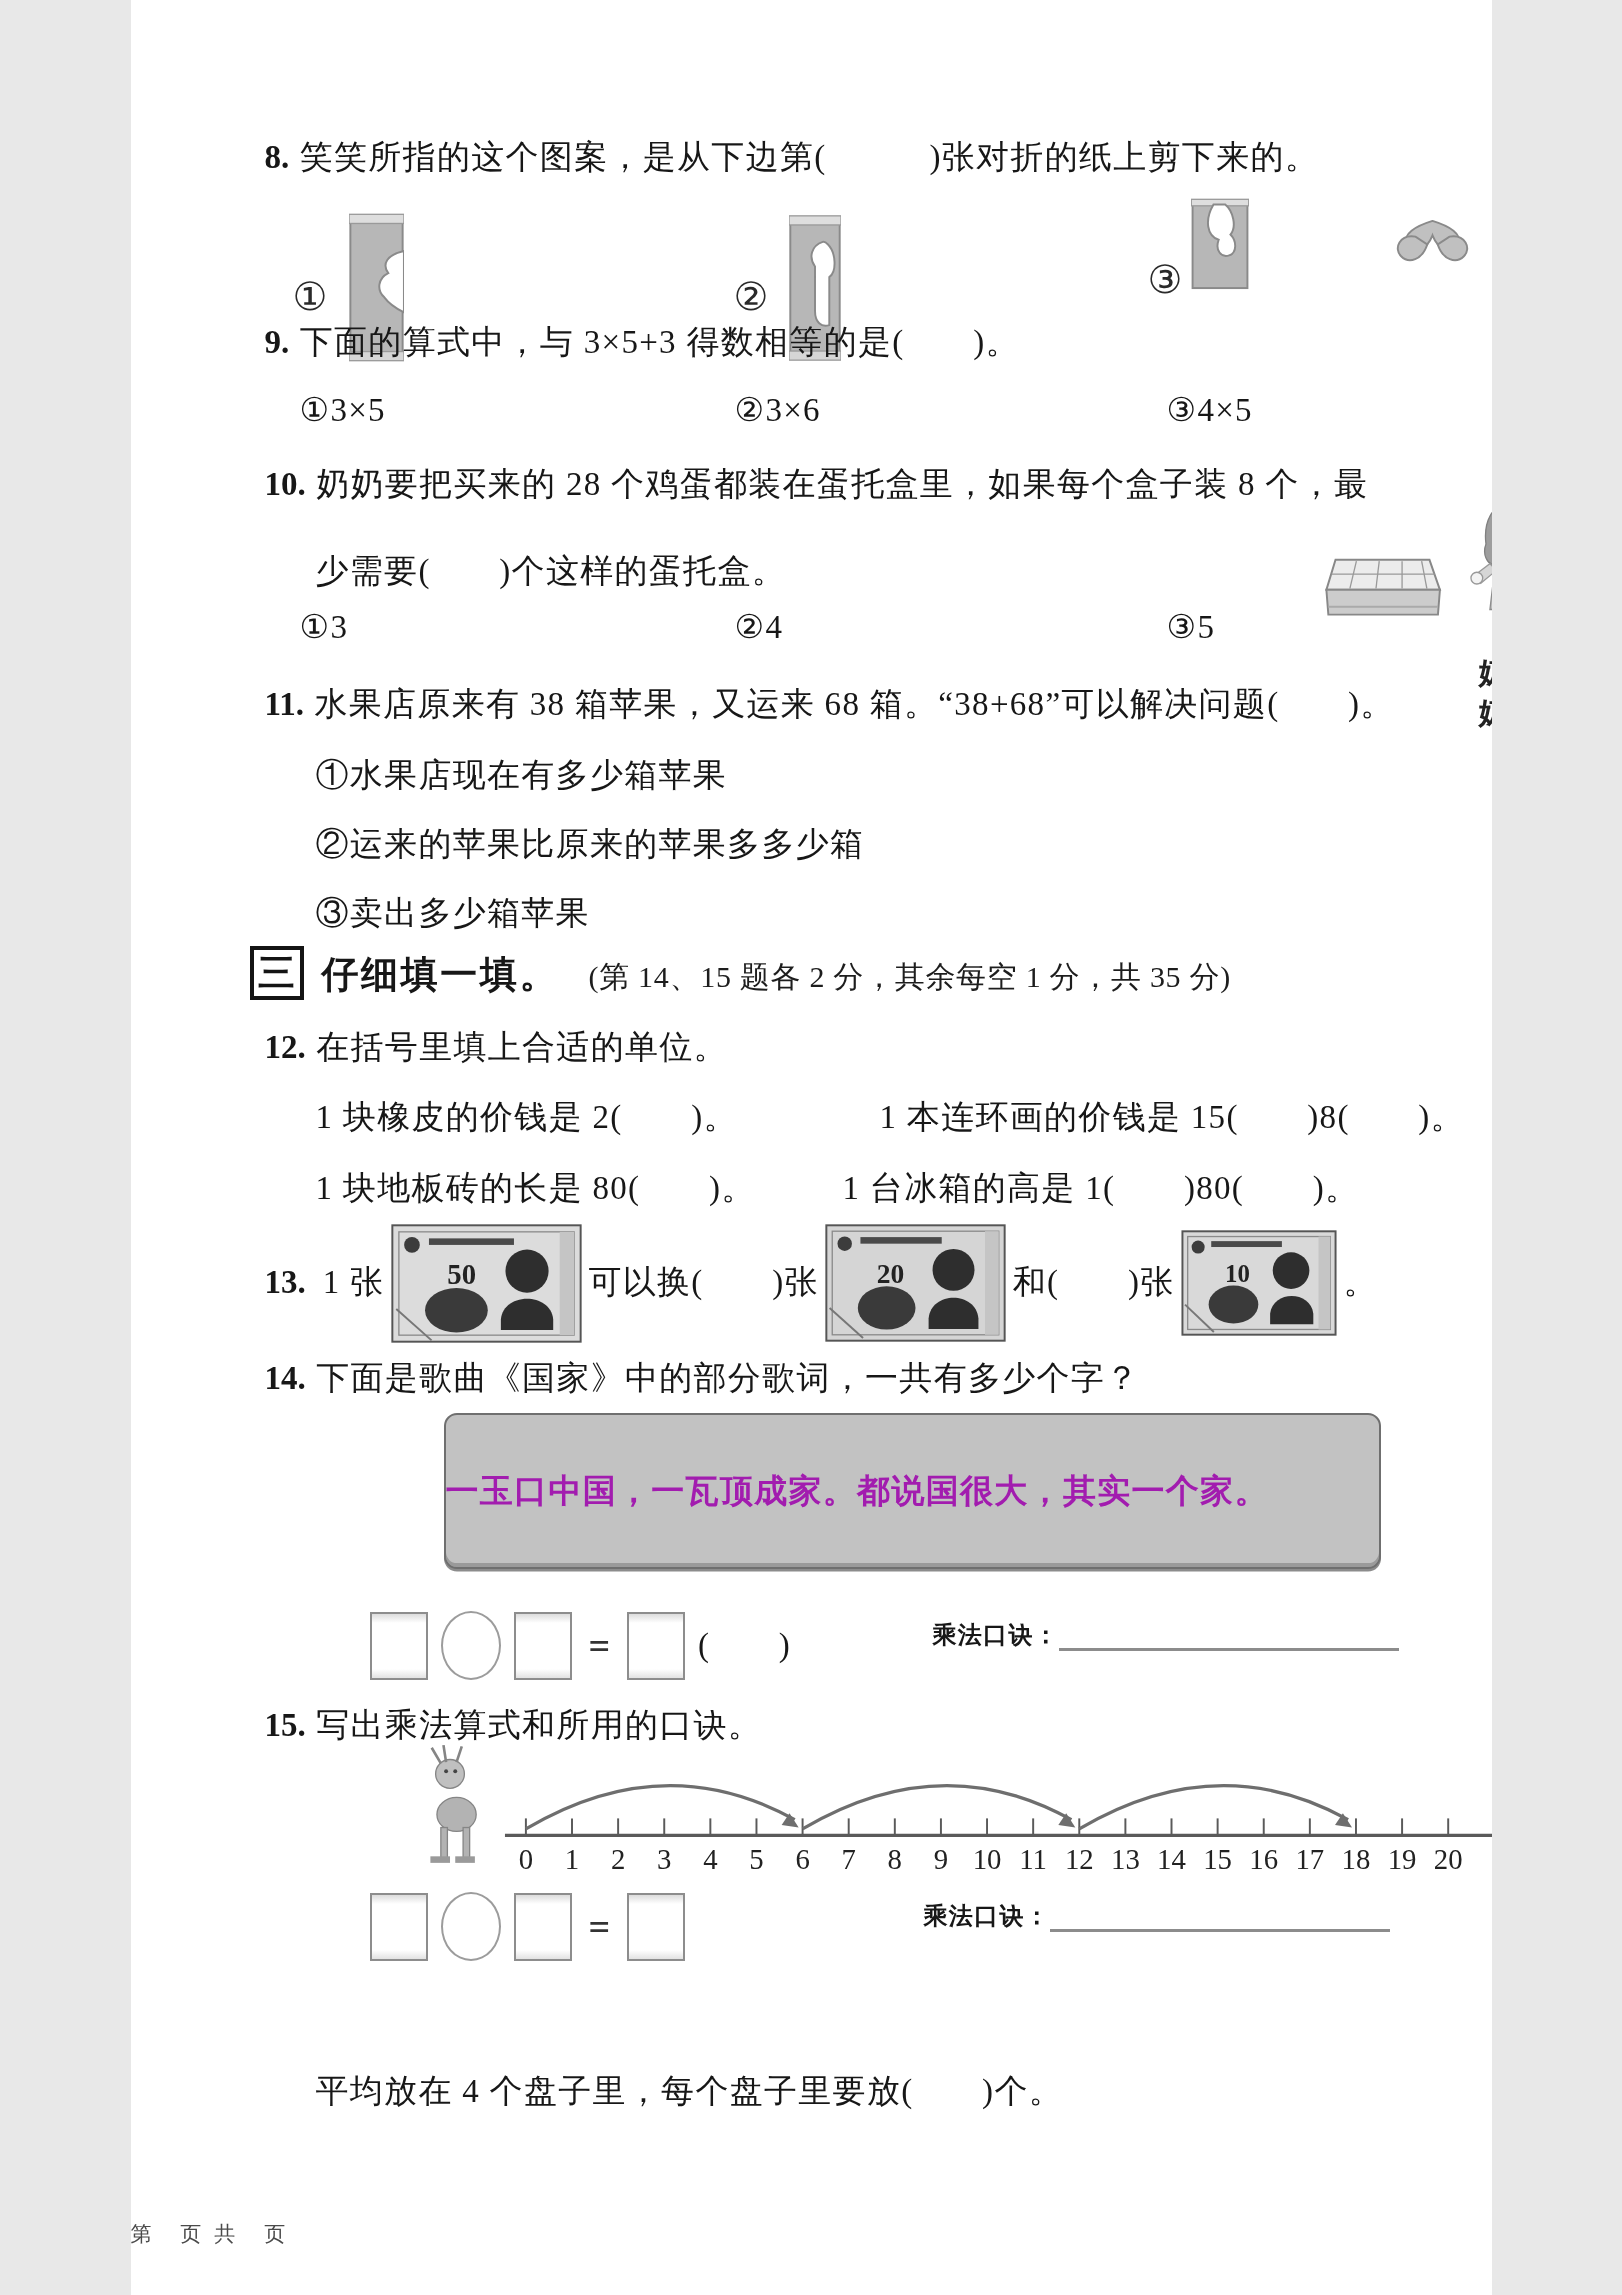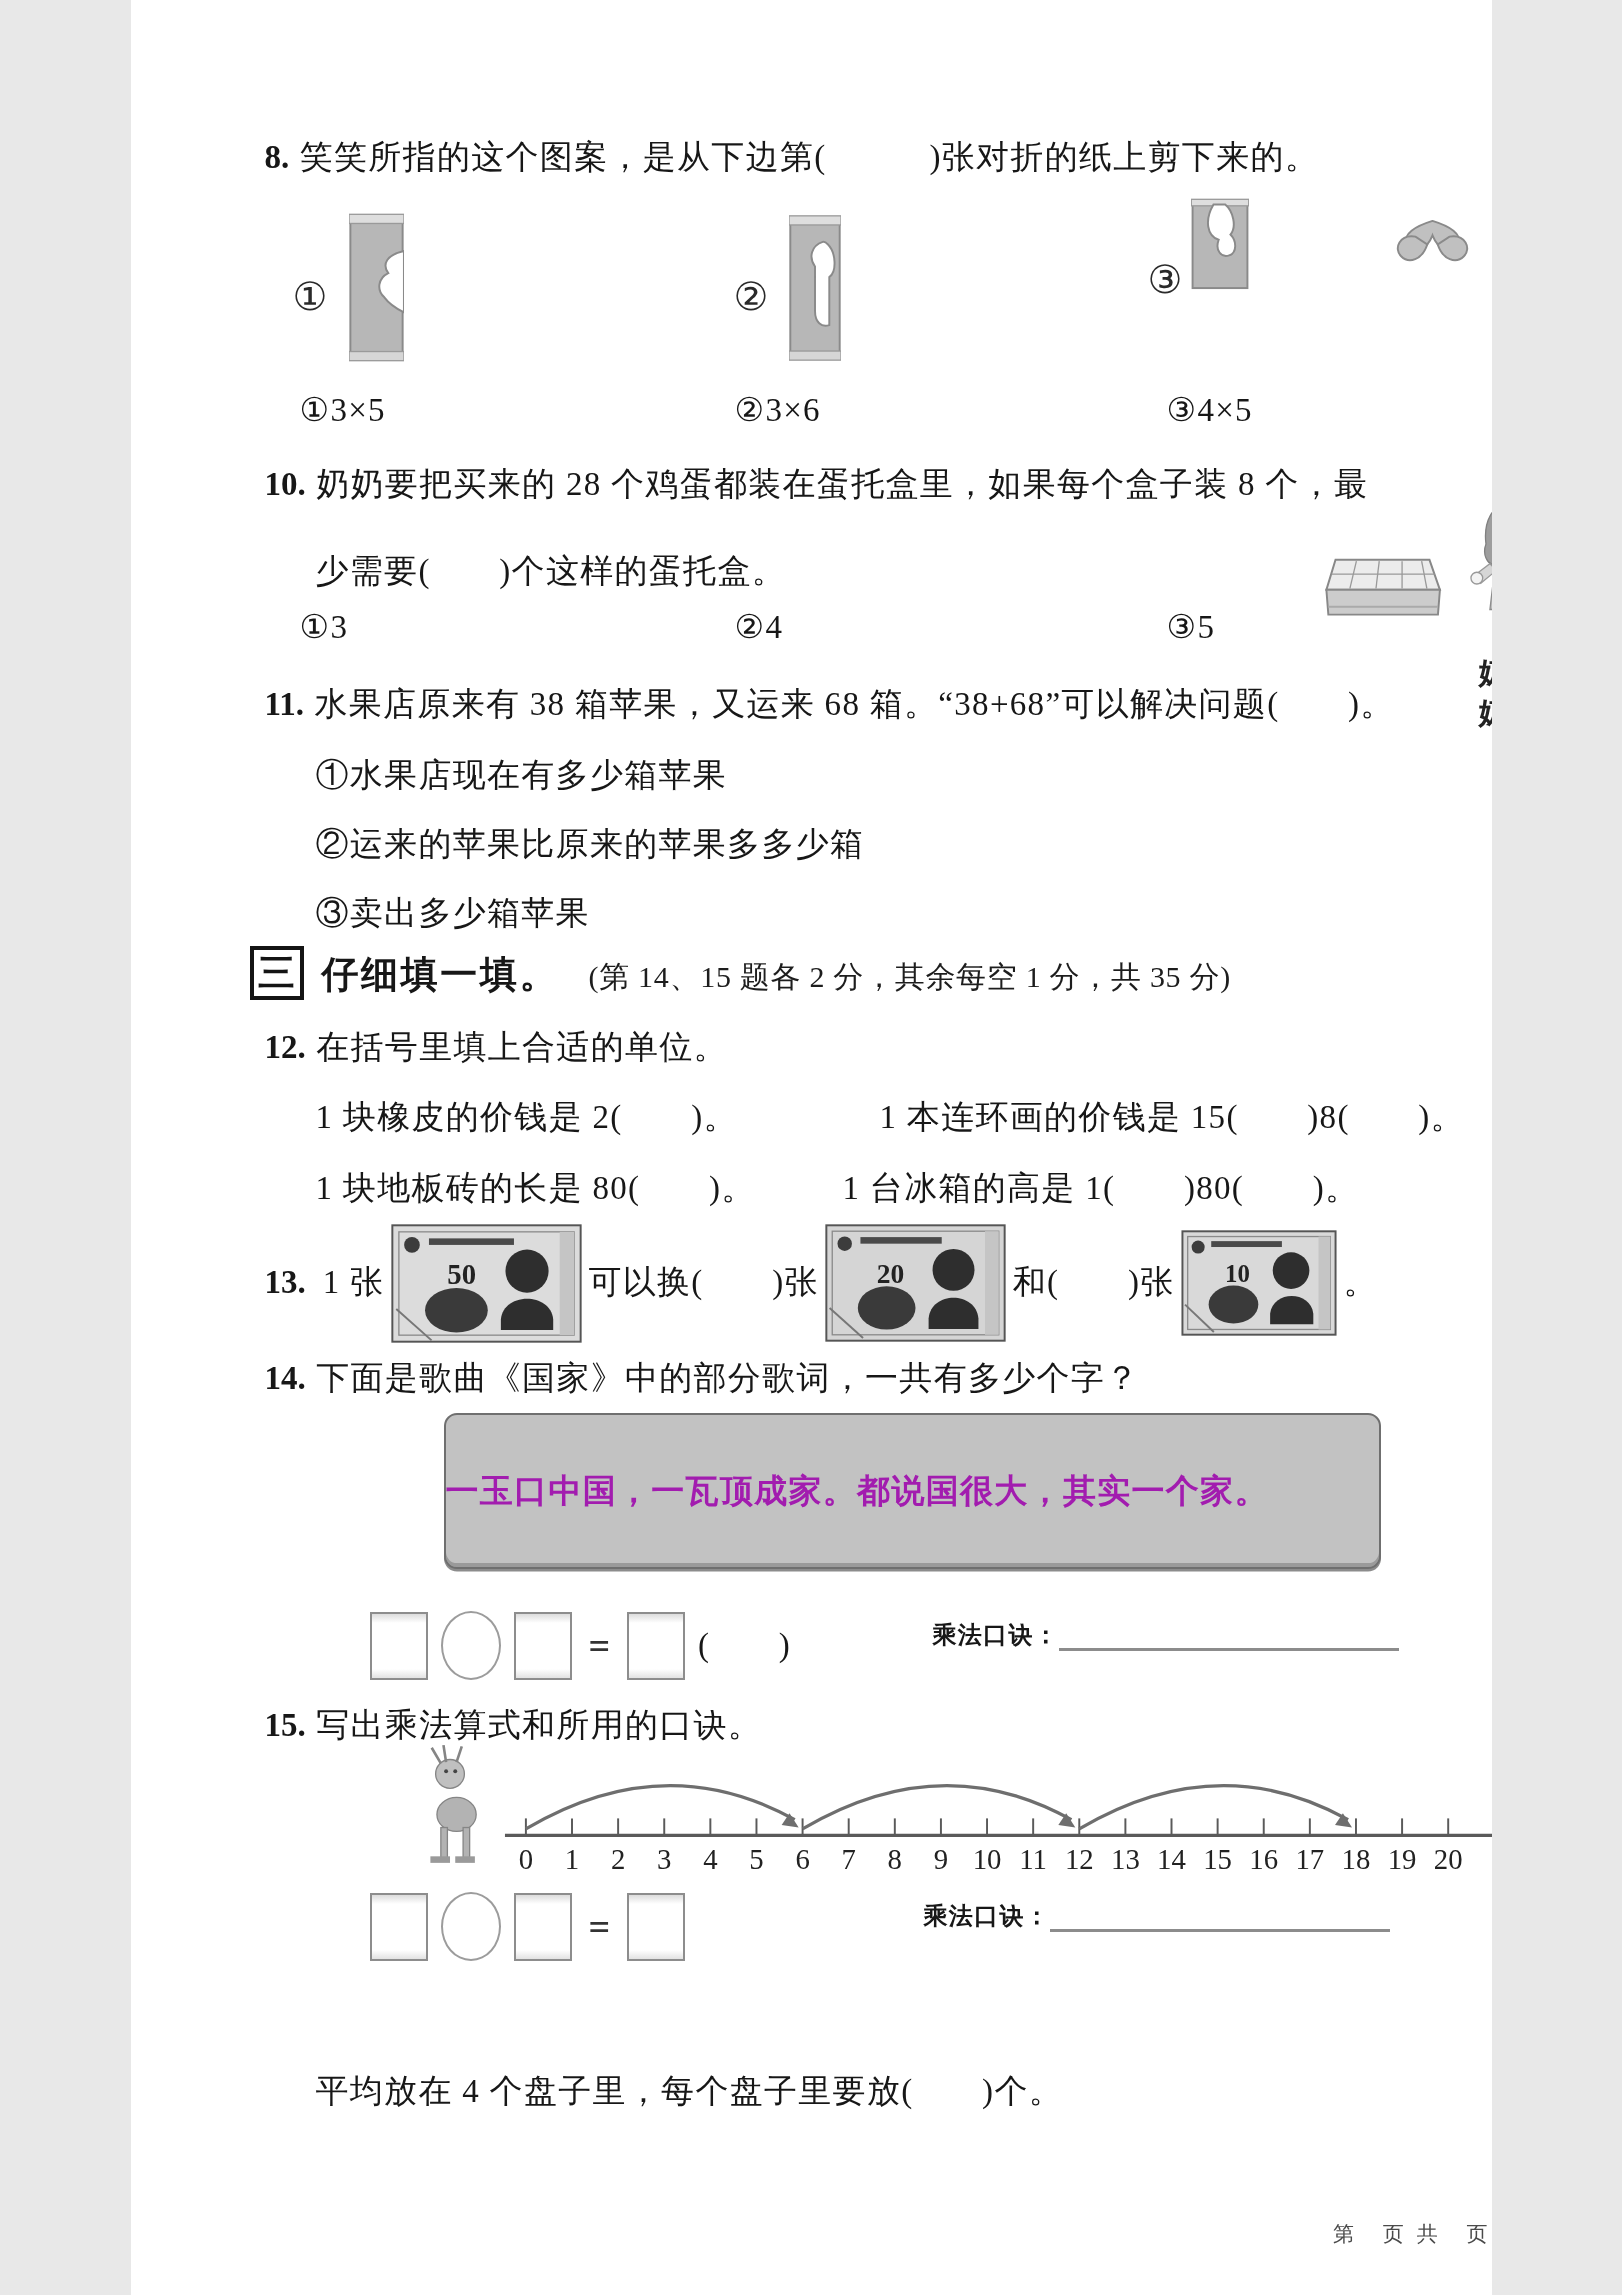--- a/index.html
+++ b/index.html
@@ -34,21 +34,21 @@
     background:linear-gradient(180deg,#dcdcdc 0%,#ffffff 14%,#ffffff 86%,#e2e2e2 100%);
   }
   .circle{
     width:60px;height:69px;border:2.6px solid #9c9c9c;border-radius:50%;box-sizing:border-box;background:#fff;
   }
   .eq{font-size:38px;font-weight:bold;color:#333;margin:0 3.9px;}
   .parens{font-size:33px;letter-spacing:1.3px;}
   .koujue{font-size:24px;letter-spacing:1.3px;font-weight:bold;white-space:nowrap;}
   .blankline{display:inline-block;width:340px;height:33px;border-bottom:3.9px solid #8c8c8c;}
   .q13row{display:flex;align-items:center;gap:6.5px;height:134px;}
-  .footer{width:100%;text-align:right;font-size:21px;letter-spacing:3.9px;color:#4a4a4a;}
+  .footer{width:100%;text-align:left;font-size:21px;letter-spacing:3.9px;color:#4a4a4a;}
   svg{display:block;}
 </style>
 </head>
 <body>
 
 <div class="page">
 
   <div class="abs q" style="left:134px;top:139px;">
     <span class="qnum">8.</span><span>笑笑所指的这个图案，是从下边第(　　　)张对折的纸上剪下来的。</span>
   </div>
@@ -106,20 +106,23 @@
       <path d="M90,104 L112,140 L102,150 L84,122 Z" fill="#e9e9e9" stroke="#999" stroke-width="2"></path>
       <path d="M34,156 L98,156 L104,192 L28,192 Z" fill="#a9a9a9" stroke="#888" stroke-width="2"></path>
       <rect x="46" y="192" width="14" height="48" fill="#e3e3e3" stroke="#aaa" stroke-width="2"></rect>
       <rect x="72" y="192" width="14" height="48" fill="#e3e3e3" stroke="#aaa" stroke-width="2"></rect>
       <ellipse cx="50" cy="248" rx="16" ry="9" fill="#b3b3b3" stroke="#888" stroke-width="2"></ellipse>
       <ellipse cx="80" cy="248" rx="16" ry="9" fill="#b3b3b3" stroke="#888" stroke-width="2"></ellipse>
     </svg>
   </div>
   <div class="abs charlabel" style="left:1372px;top:374px;">笑笑</div>
 
+  <div class="abs q" style="left:134px;top:324px;">
+    <span class="qnum">9.</span><span>下面的算式中，与 3×5+3 得数相等的是(　　)。</span>
+  </div>
   <div class="abs opt" style="left:169px;top:390px;">①3×5</div>
   <div class="abs opt" style="left:604px;top:390px;">②3×6</div>
   <div class="abs opt" style="left:1036px;top:390px;">③4×5</div>
 
   <div class="abs q" style="left:134px;top:466px;">
     <span class="qnum">10.</span><span>奶奶要把买来的 28 个鸡蛋都装在蛋托盒里，如果每个盒子装 8 个，最</span>
   </div>
   <div class="abs q" style="left:185px;top:553px;">少需要(　　)个这样的蛋托盒。</div>
   <div class="abs opt" style="left:169px;top:607px;">①3</div>
   <div class="abs opt" style="left:604px;top:607px;">②4</div>

